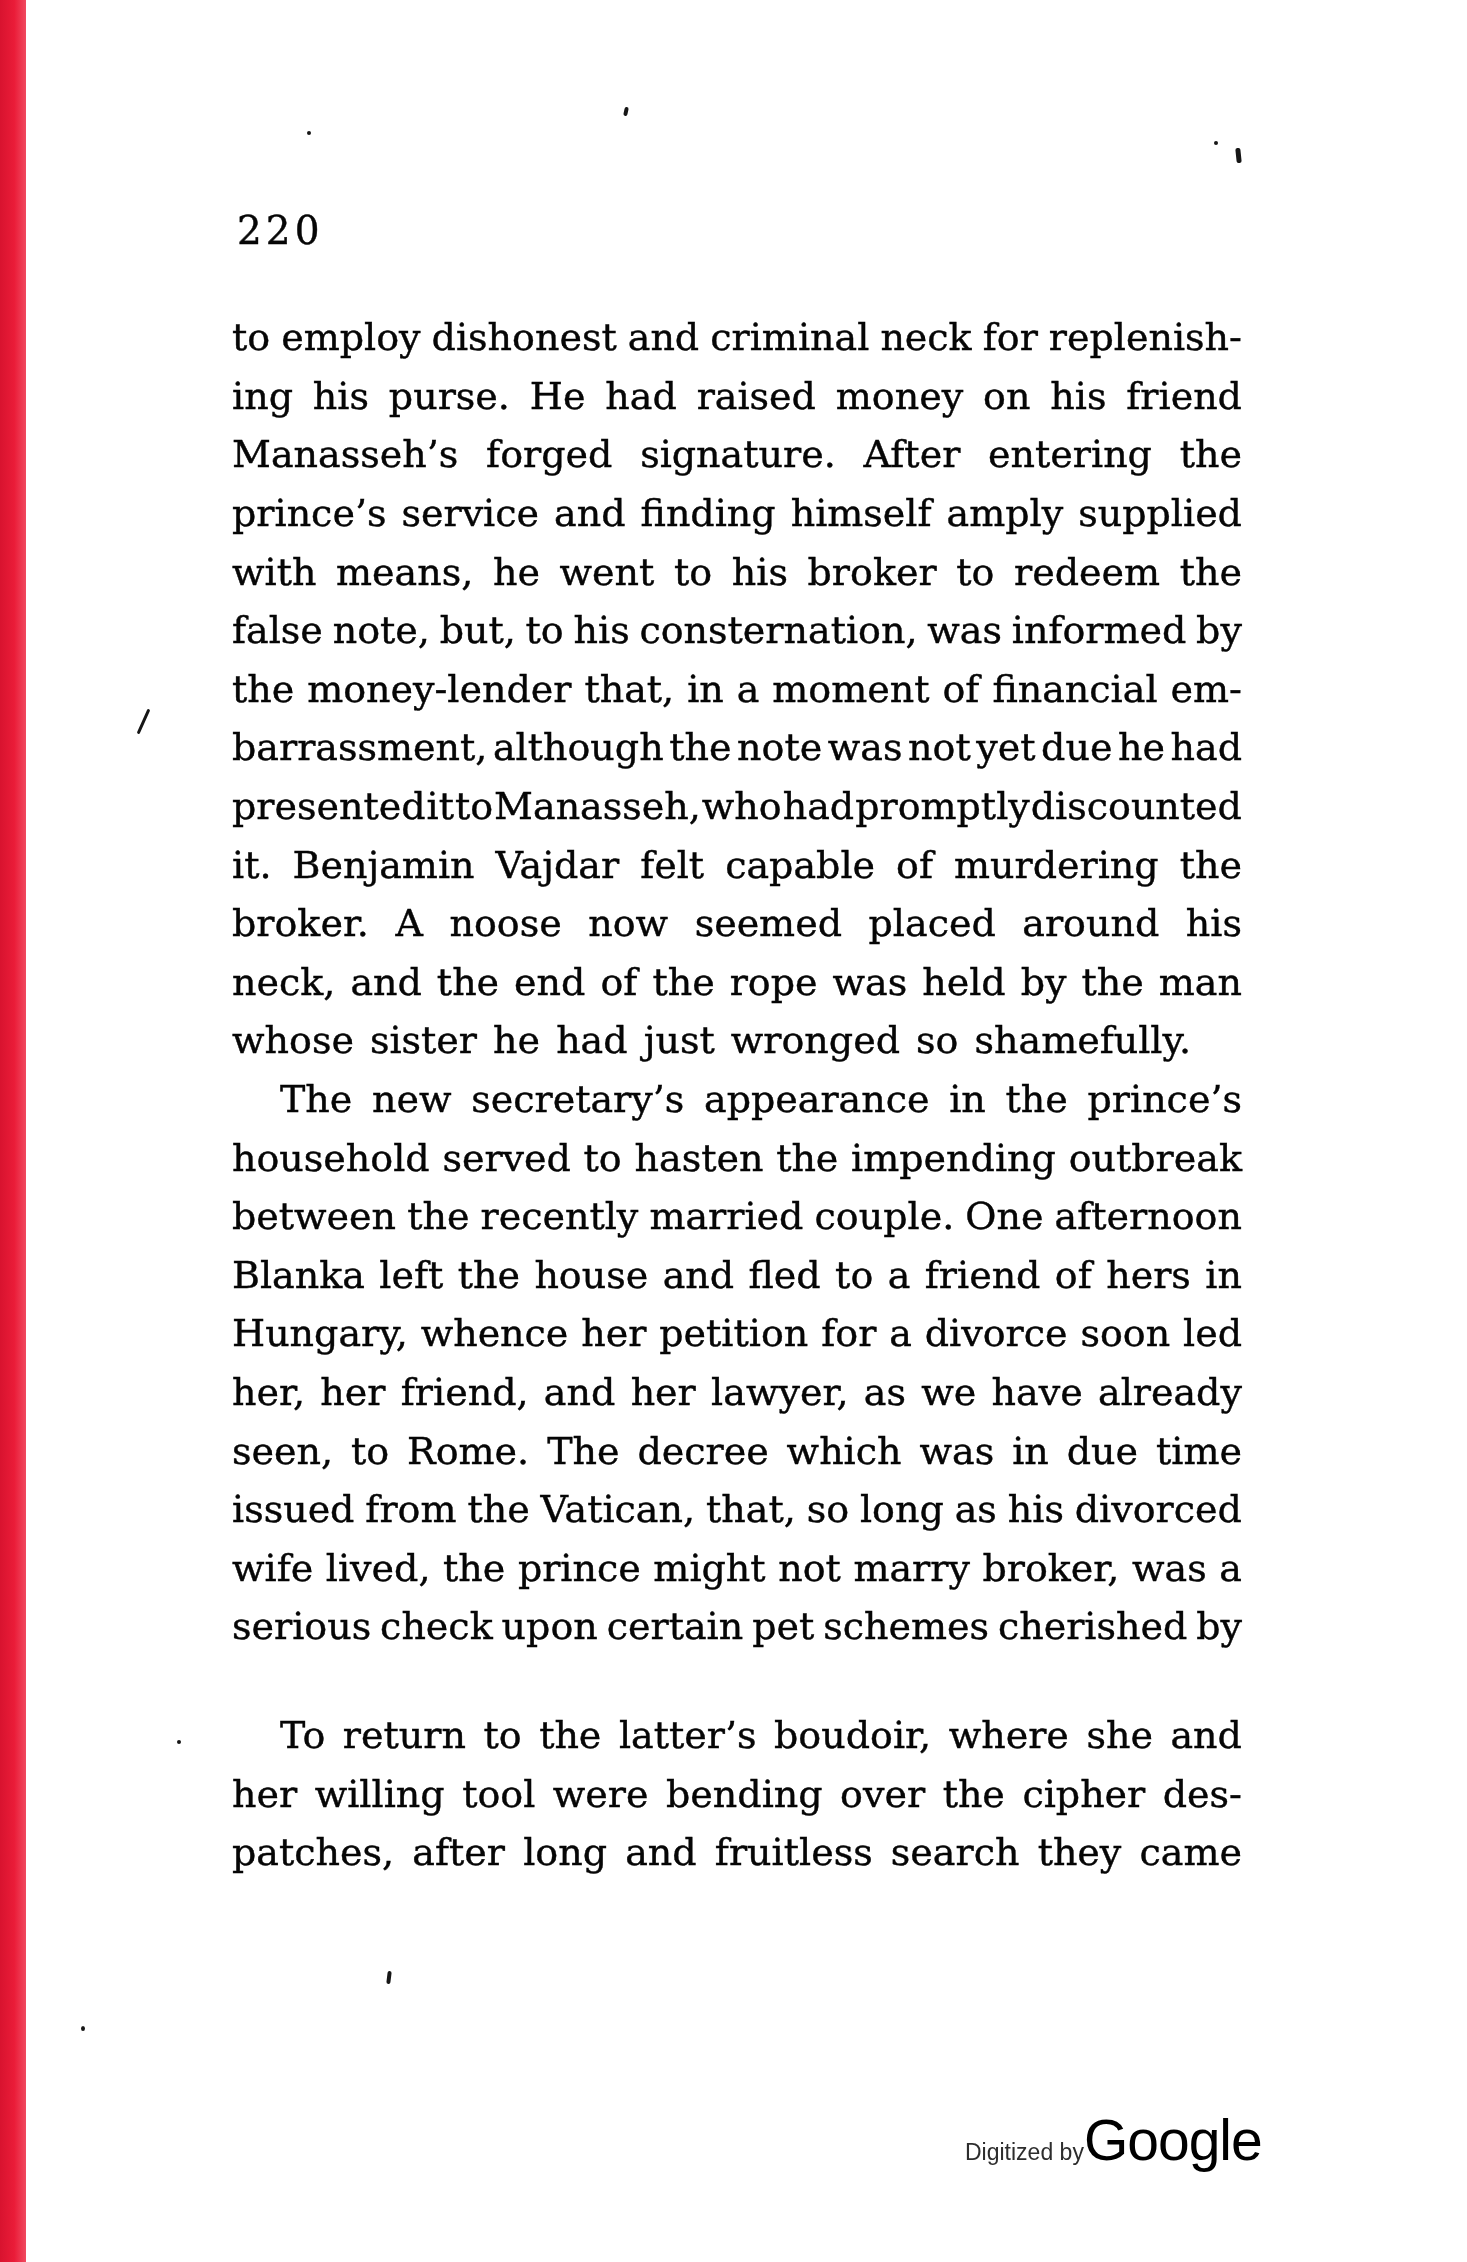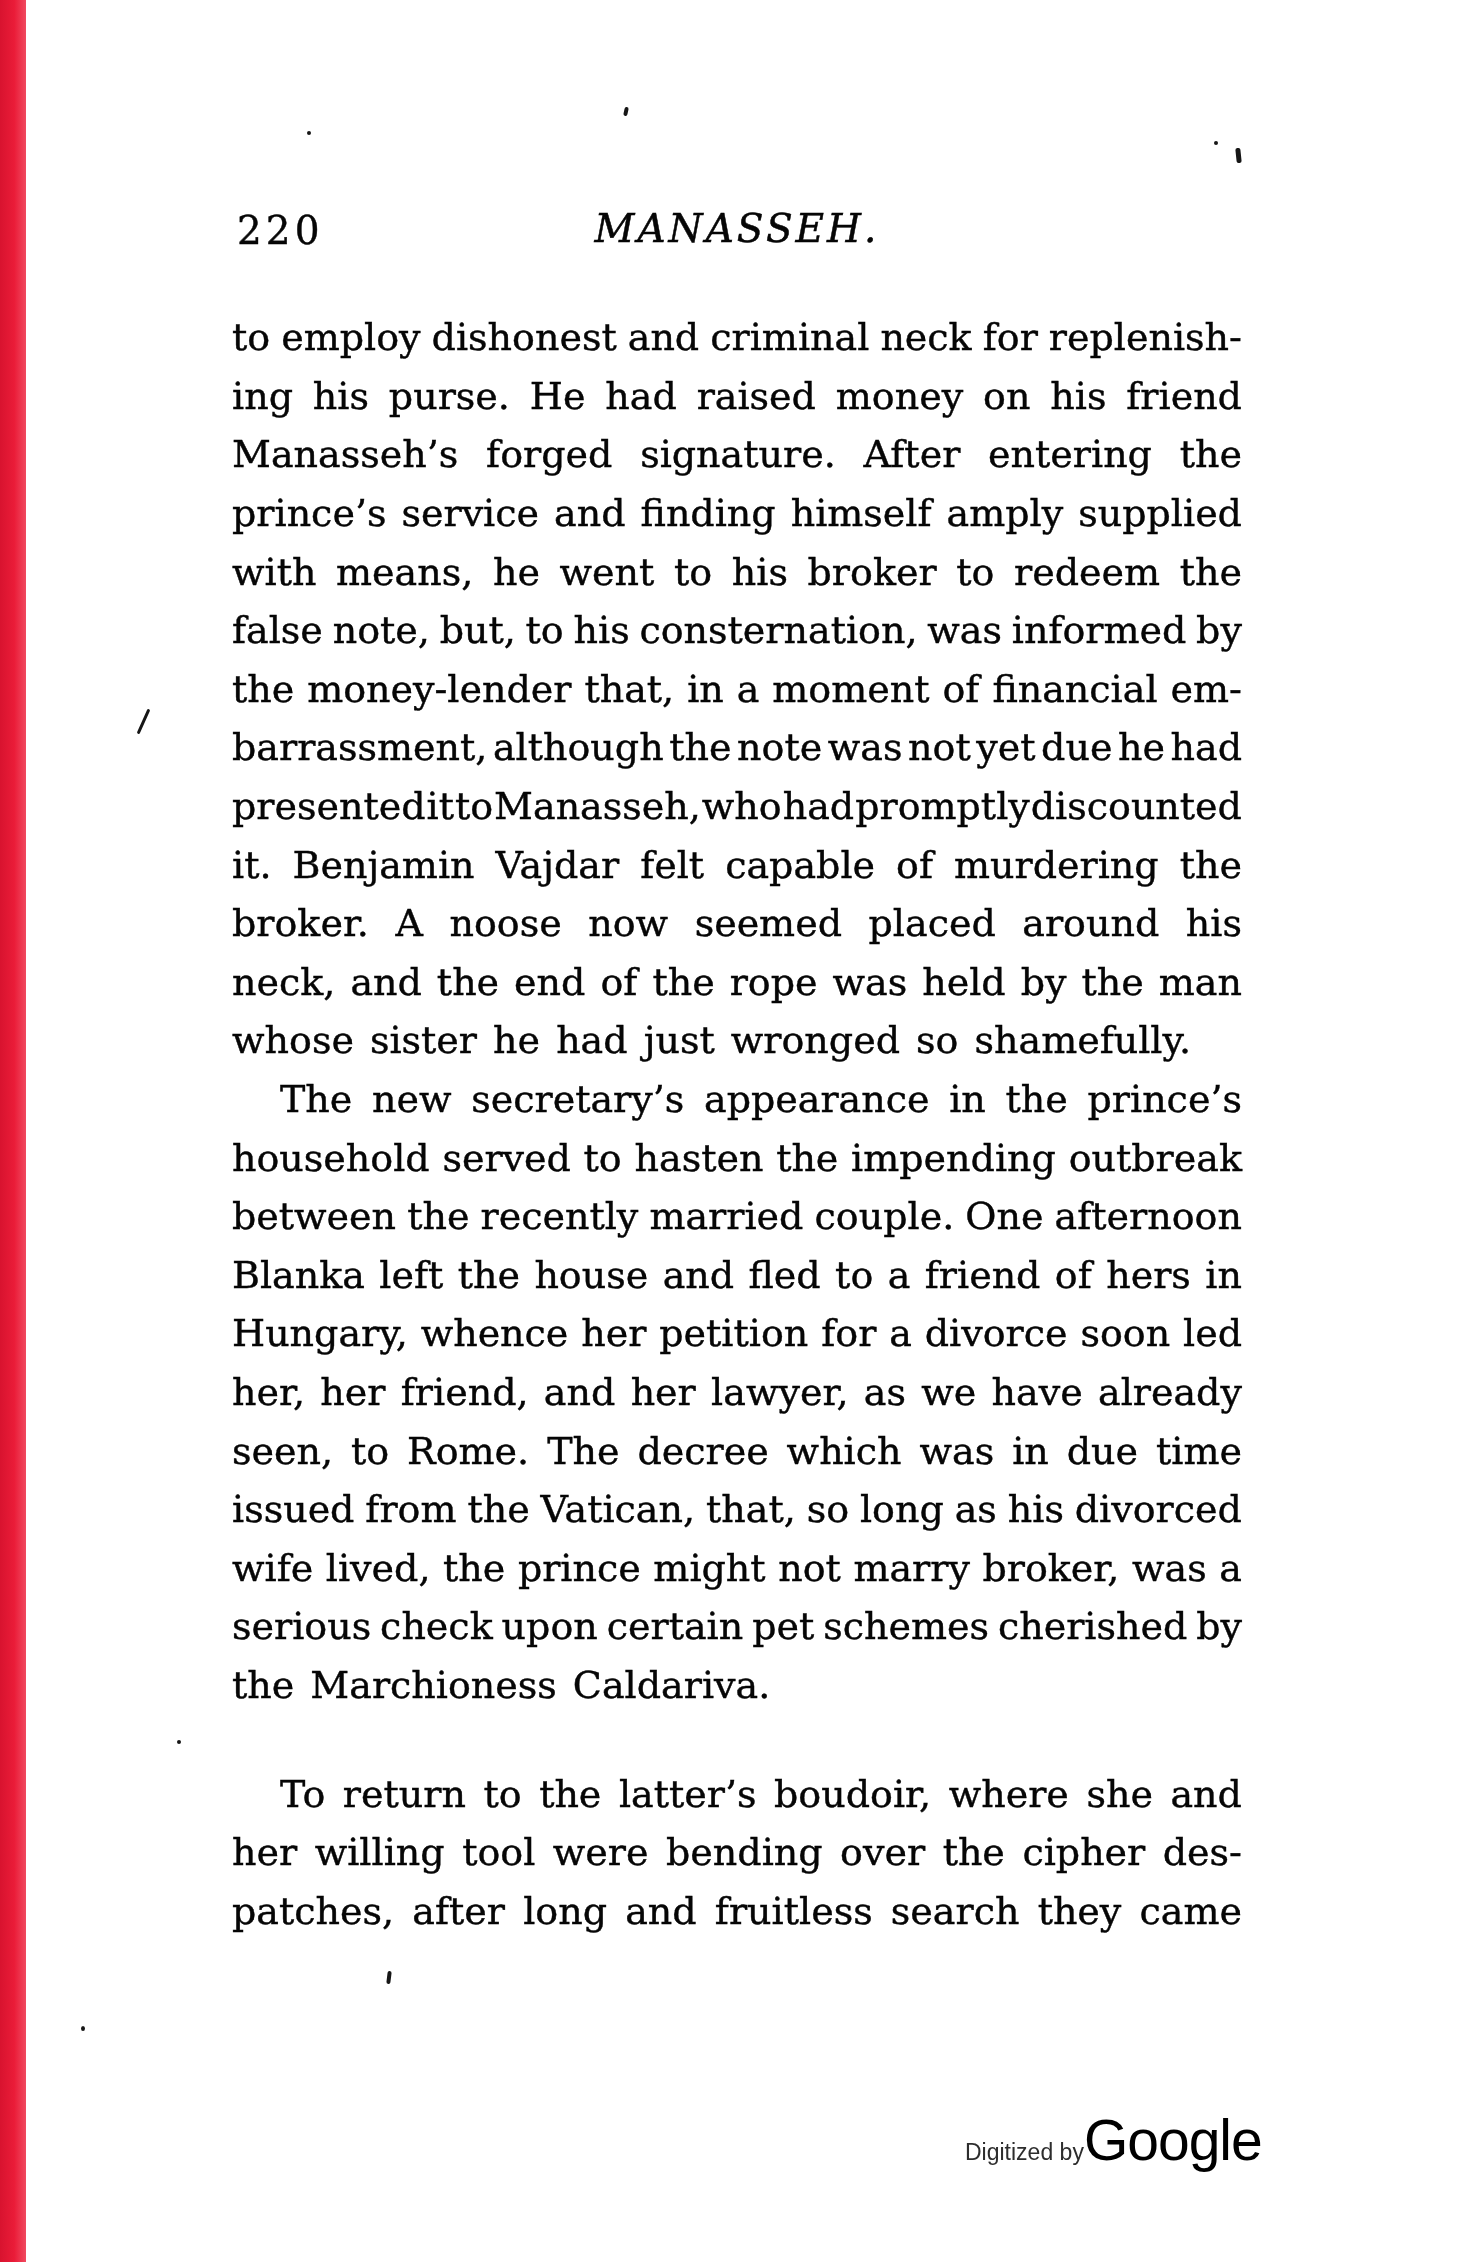--- a/index.html
+++ b/index.html
@@ -29,21 +29,20 @@
 </style>
 </head>
 <body>
 
 <div class="page">
 
   <div class="scan-strip"></div>
 
   <div class="pagenum">220</div>
 
-  <div class="running-head">MANASSEH.</div>
 
   <div class="body-text" id="body-text">
       <div class="para">
         <div class="line just">
           <span>to</span>
           <span>employ</span>
           <span>dishonest</span>
           <span>and</span>
           <span>criminal</span>
           <span>neck</span>
@@ -275,21 +274,20 @@
         <div class="line just">
           <span>serious</span>
           <span>check</span>
           <span>upon</span>
           <span>certain</span>
           <span>pet</span>
           <span>schemes</span>
           <span>cherished</span>
           <span>by</span>
         </div>
-        <div class="line plain">the Marchioness Caldariva.</div>
       </div>
       <div class="para" style="margin-top: 50px;">
         <div class="line just indent">
           <span>To</span>
           <span>return</span>
           <span>to</span>
           <span>the</span>
           <span>latter’s</span>
           <span>boudoir,</span>
           <span>where</span>

